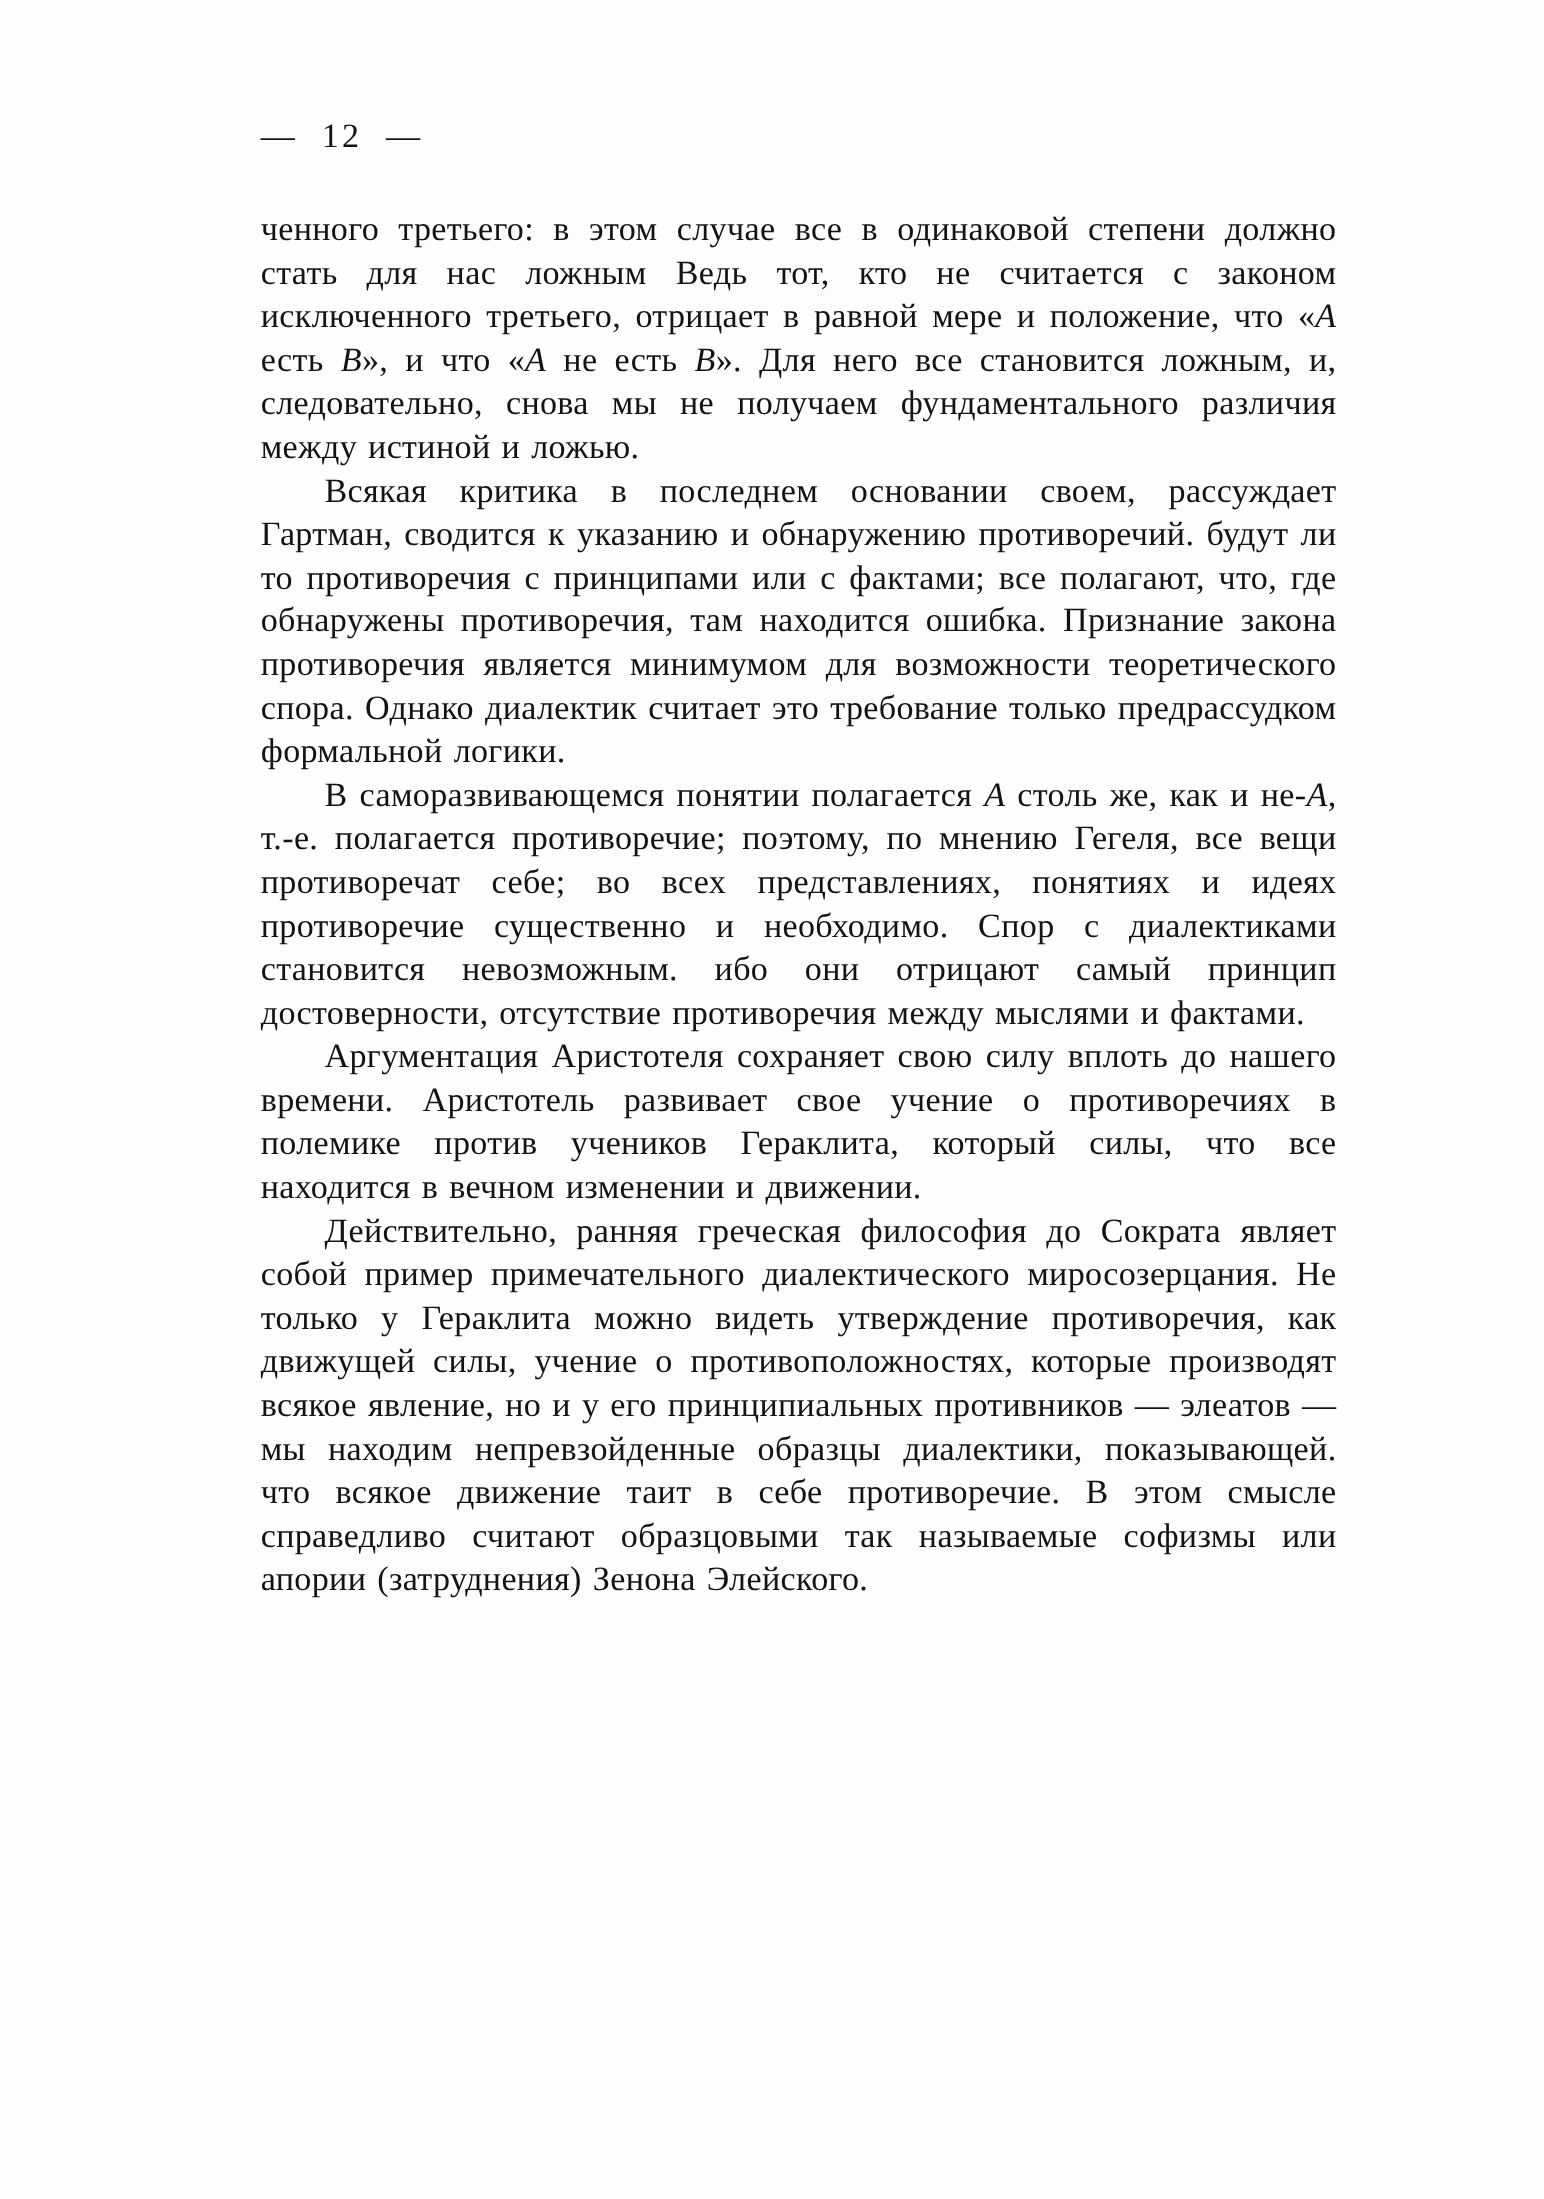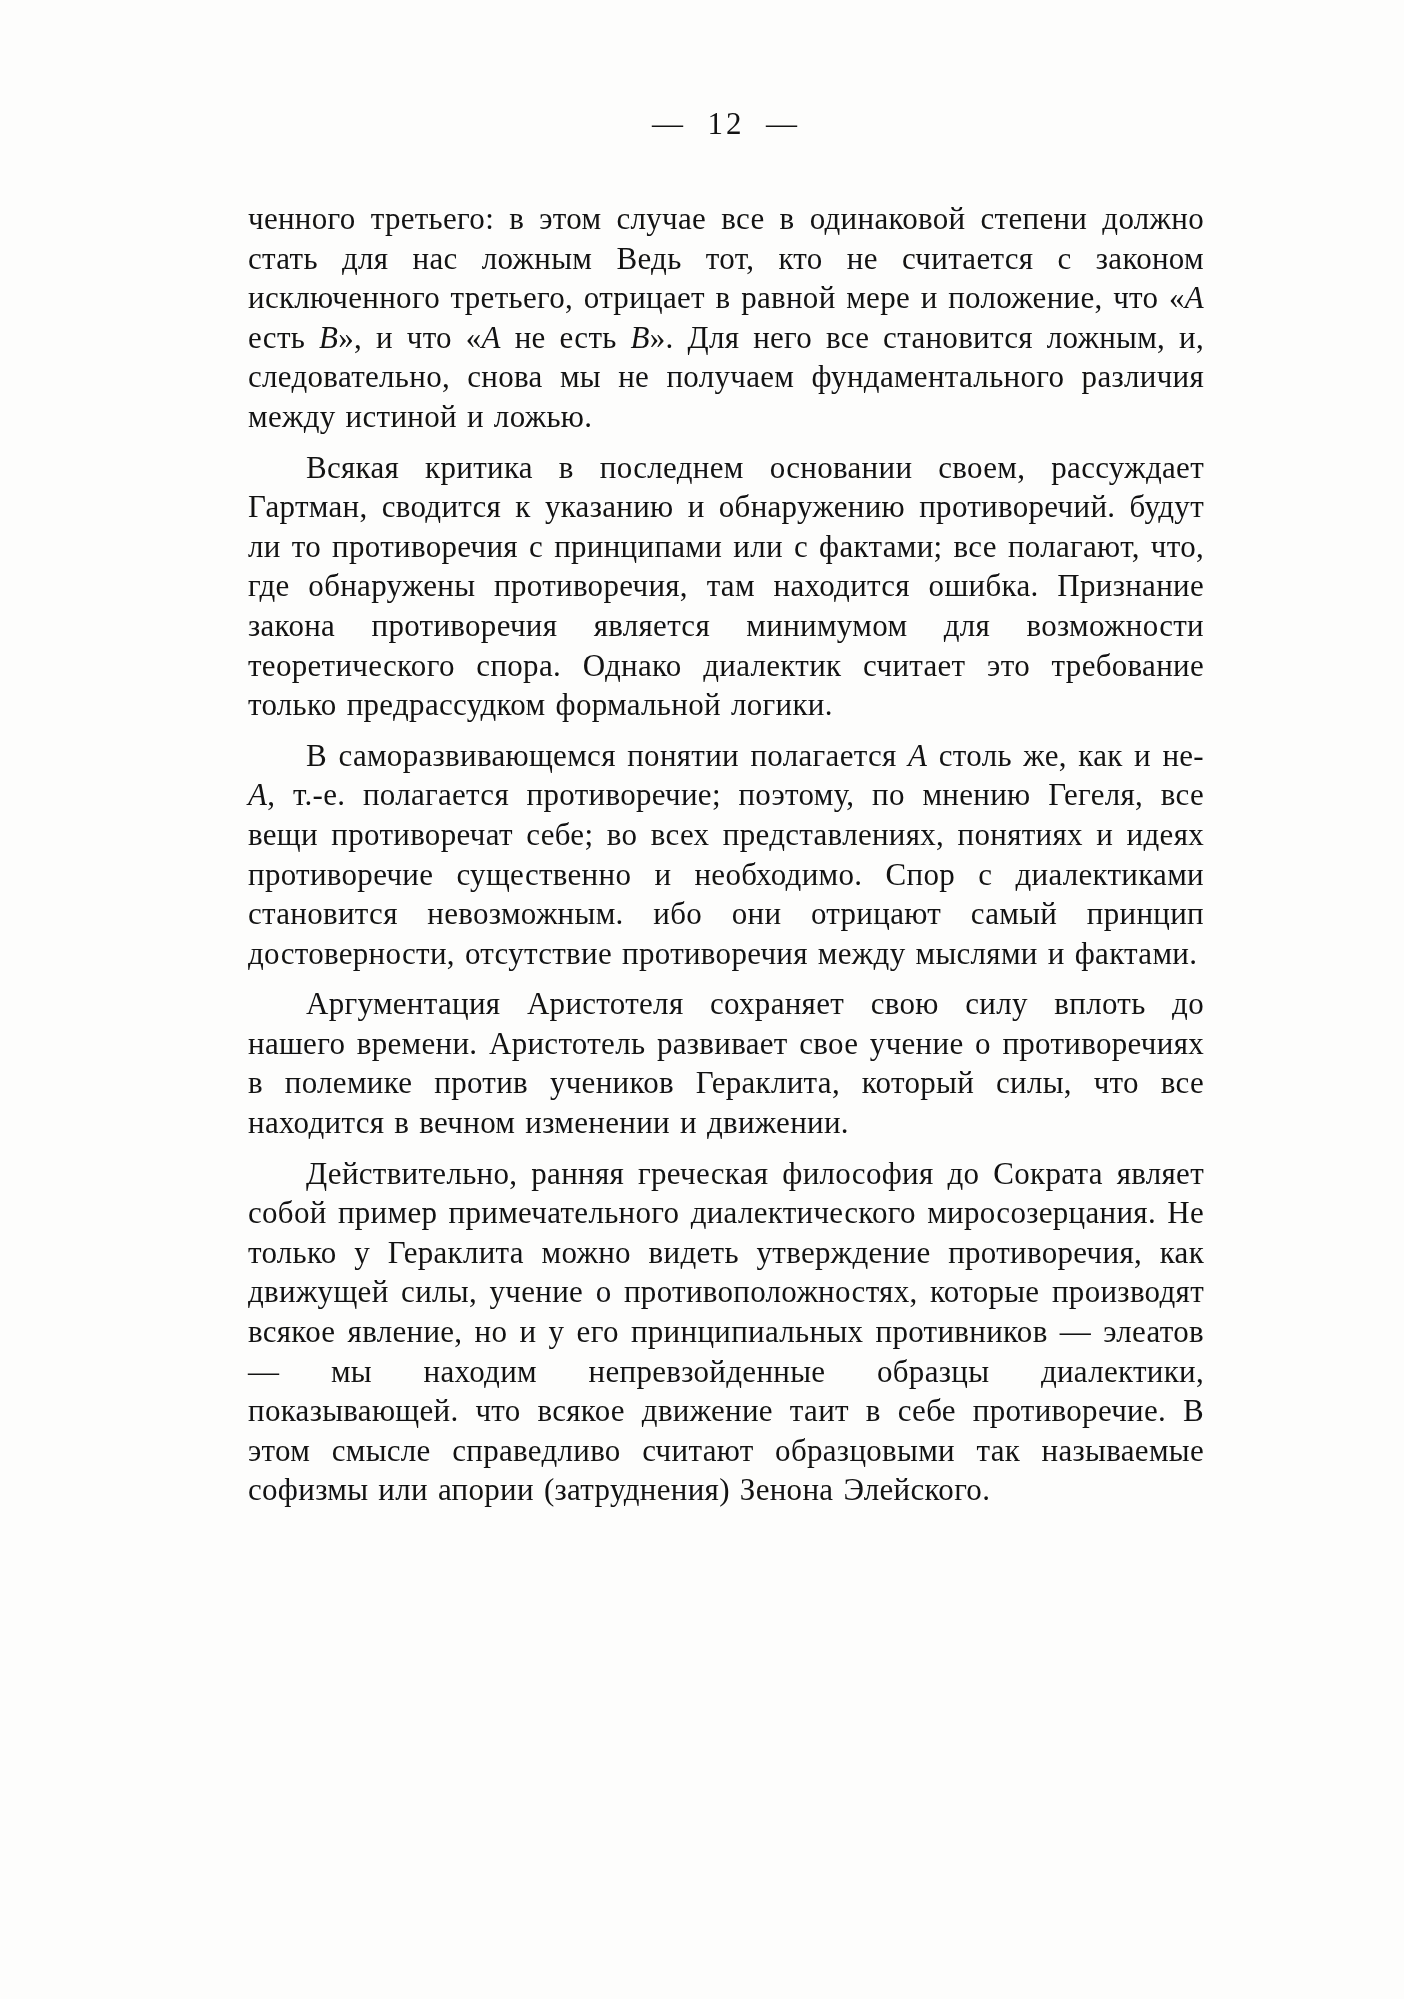--- a/index.html
+++ b/index.html
@@ -14,39 +14,39 @@
     background: #fdfdfc;
     overflow: hidden;
     font-family: "Liberation Serif", serif;
     color: #131313;
   }
   .page-header {
     position: absolute;
     top: 106px;
     left: 237px;
     width: 978px;
-    text-align: center;
+    text-align: left;
     font-size: 31px;
     letter-spacing: 3px;
     font-weight: 500;
     white-space: pre;
   }
   .text-block {
     position: absolute;
     top: 188px;
     left: 237px;
     width: 978px;
     font-size: 31px;
     line-height: 39.6px;
     text-align: justify;
     letter-spacing: 0.3px;
     word-spacing: 2px;
   }
   .para {
-    margin: 11px;
+    margin: 0;
     padding: 0;
   }
   .para.indent {
     text-indent: 58px;
   }
   .para i {
     font-style: italic;
     font-family: "Liberation Serif", serif;
   }
 </style>

